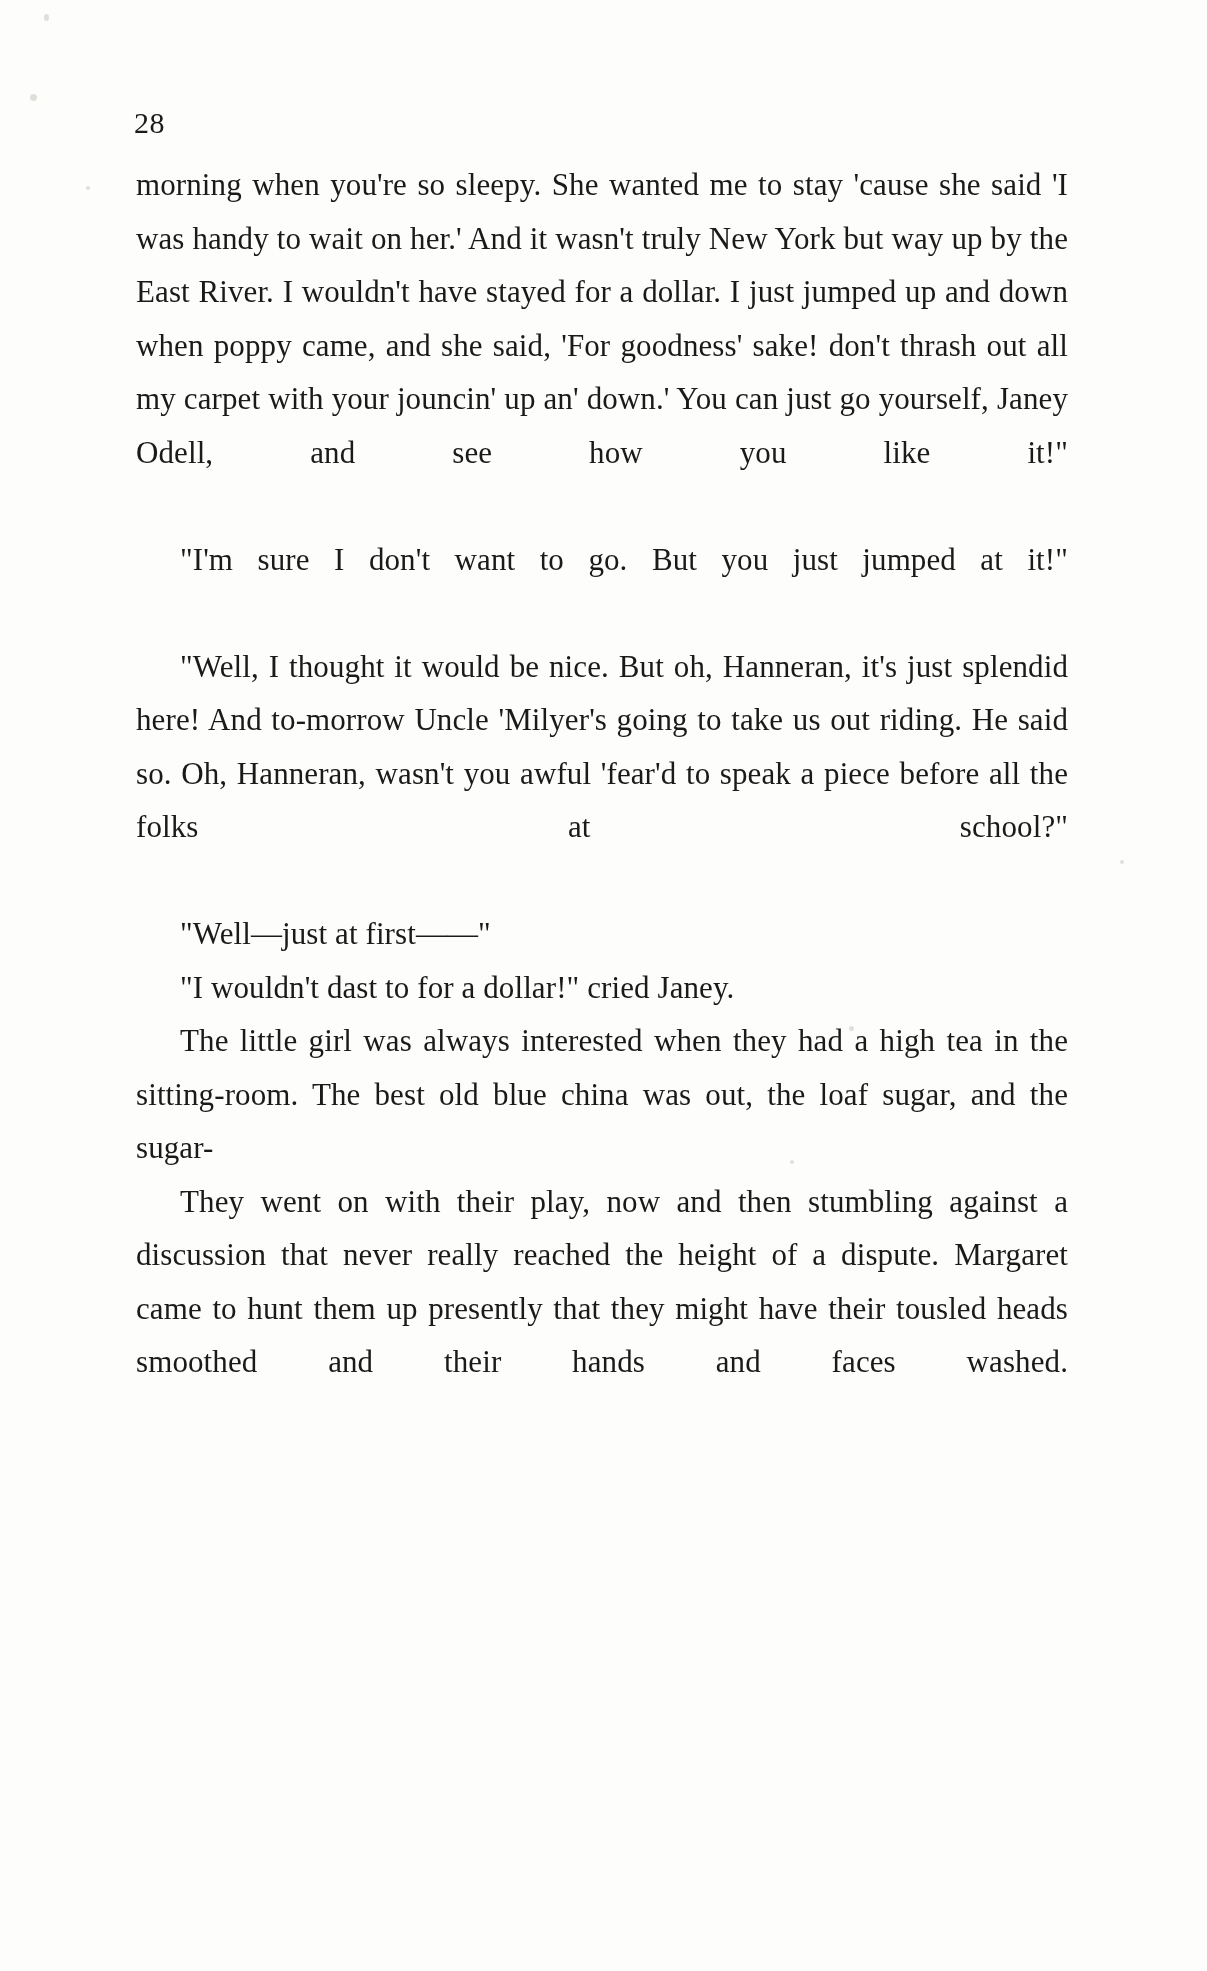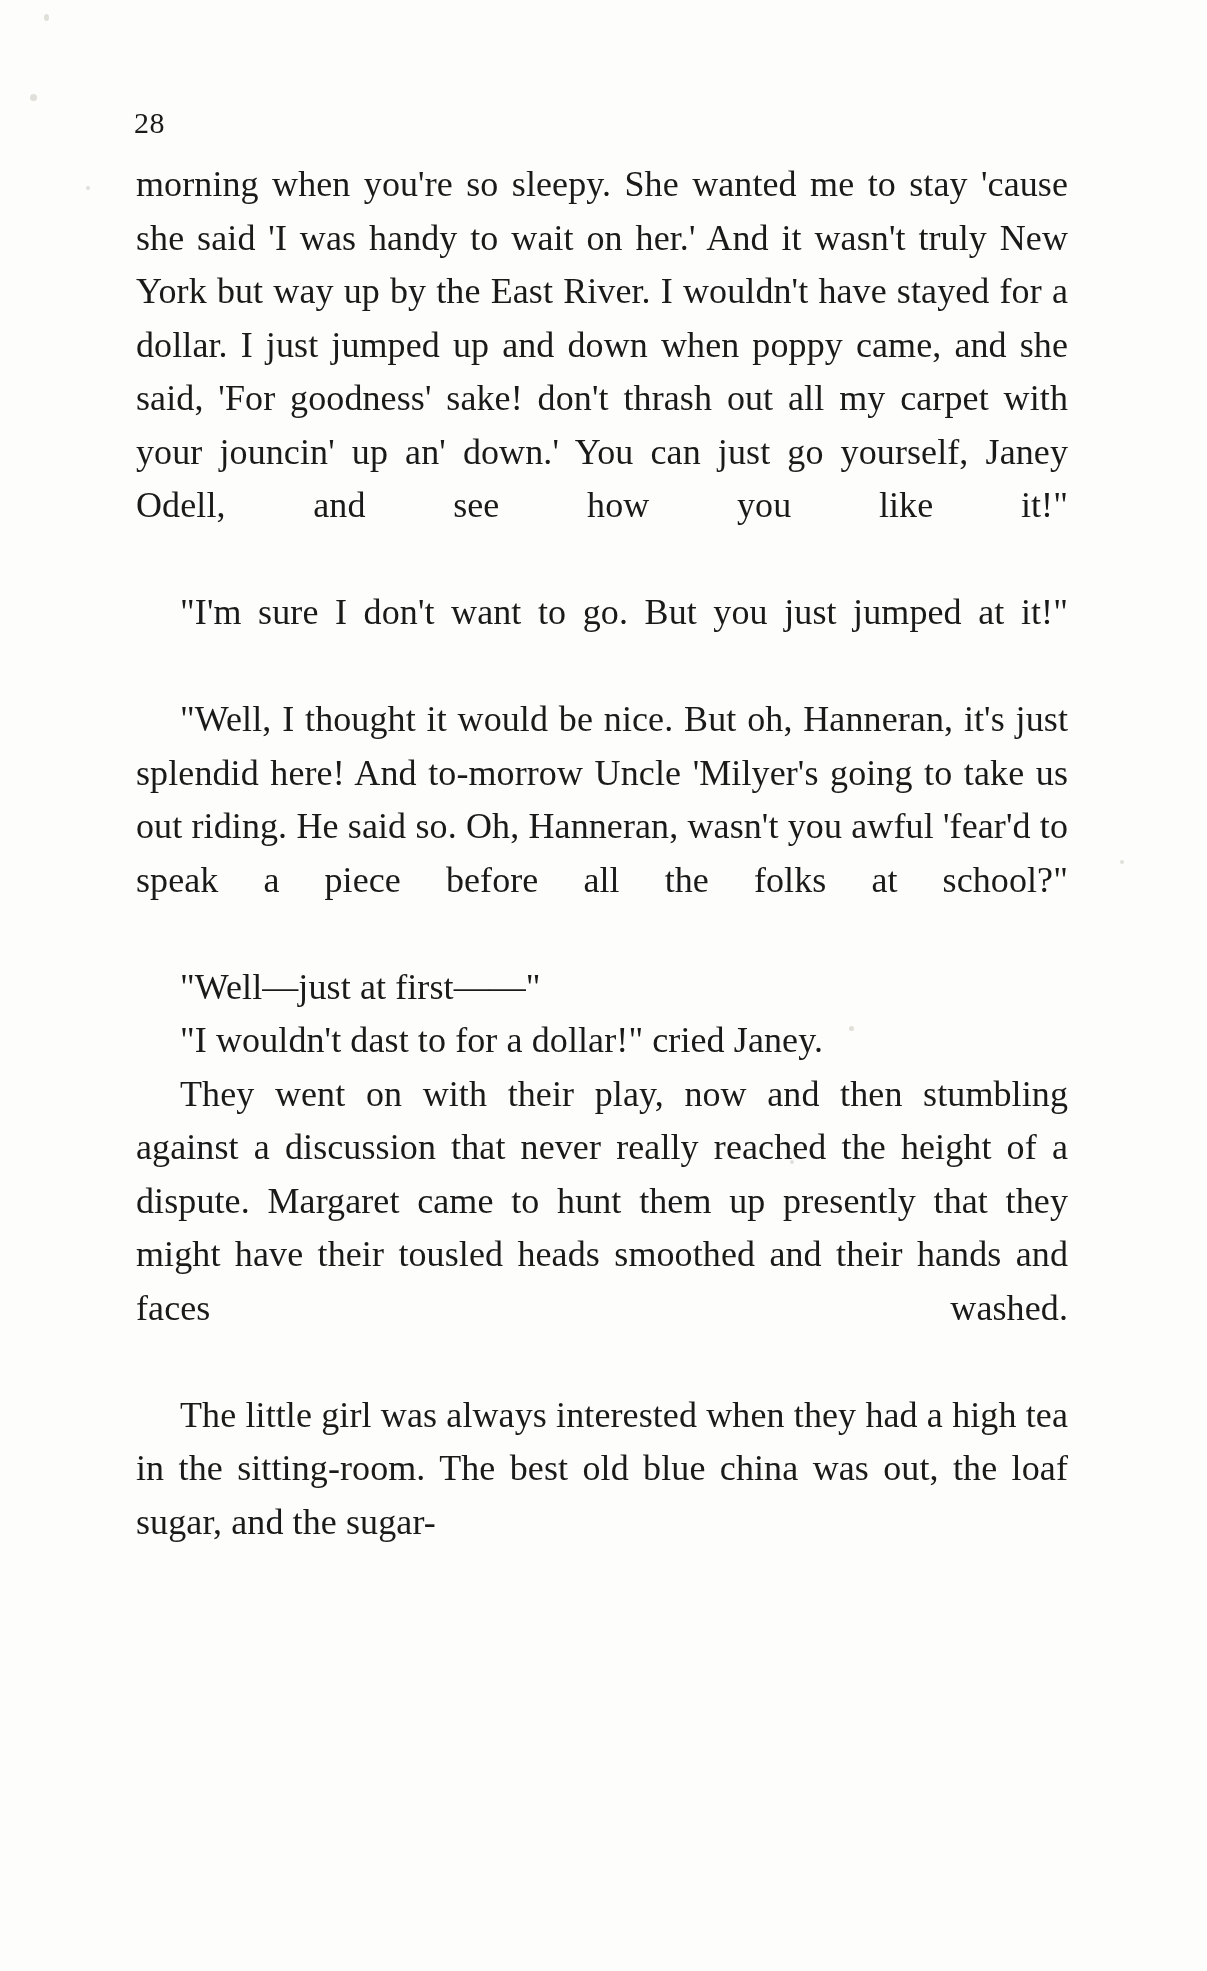--- a/index.html
+++ b/index.html
@@ -44,21 +44,21 @@
     color: #141414;
     white-space: nowrap;
   }
   .body-text {
     position: absolute;
     top: 158px;
     left: 136px;
     width: 932px;
   }
   .para {
-    font-size: 36px;
+    font-size: 31px;
     line-height: 53.5px;
     text-align: justify;
     text-justify: inter-word;
     color: #1a1a1a;
     margin: 0;
     letter-spacing: 0.1px;
   }
   .para.indent {
     text-indent: 44px;
   }
@@ -96,17 +96,17 @@
   <div class="page-header">
     <span class="folio">28</span>
   </div>
 
   <div class="body-text">
     <p class="para">morning when you're so sleepy.  She wanted me to stay 'cause she said 'I was handy to wait on her.'  And it wasn't truly New York but way up by the East River.  I wouldn't have stayed for a dollar.  I just jumped up and down when poppy came, and she said, 'For goodness' sake! don't thrash out all my carpet with your jouncin' up an' down.'  You can just go yourself, Janey Odell, and see how you like it!"</p>
     <p class="para indent">"I'm sure I don't want to go.  But you just jumped at it!"</p>
     <p class="para indent">"Well, I thought it would be nice.  But oh, Hanneran, it's just splendid here!  And to-morrow Uncle 'Milyer's going to take us out riding.  He said so.  Oh, Hanneran, wasn't you awful 'fear'd to speak a piece before all the folks at school?"</p>
     <p class="para indent full-last">"Well—just at first——"</p>
     <p class="para indent full-last">"I wouldn't dast to for a dollar!" cried Janey.</p>
+    <p class="para indent full-last">The little girl was always interested when they had a high tea in the sitting-room.  The best old blue china was out, the loaf sugar, and the sugar-</p>
     <p class="para indent">They went on with their play, now and then stumbling against a discussion that never really reached the height of a dispute.  Margaret came to hunt them up presently that they might have their tousled heads smoothed and their hands and faces washed.</p>
-    <p class="para indent full-last">The little girl was always interested when they had a high tea in the sitting-room.  The best old blue china was out, the loaf sugar, and the sugar-</p>
   </div>
 
 </div>
 
 </body></html>

